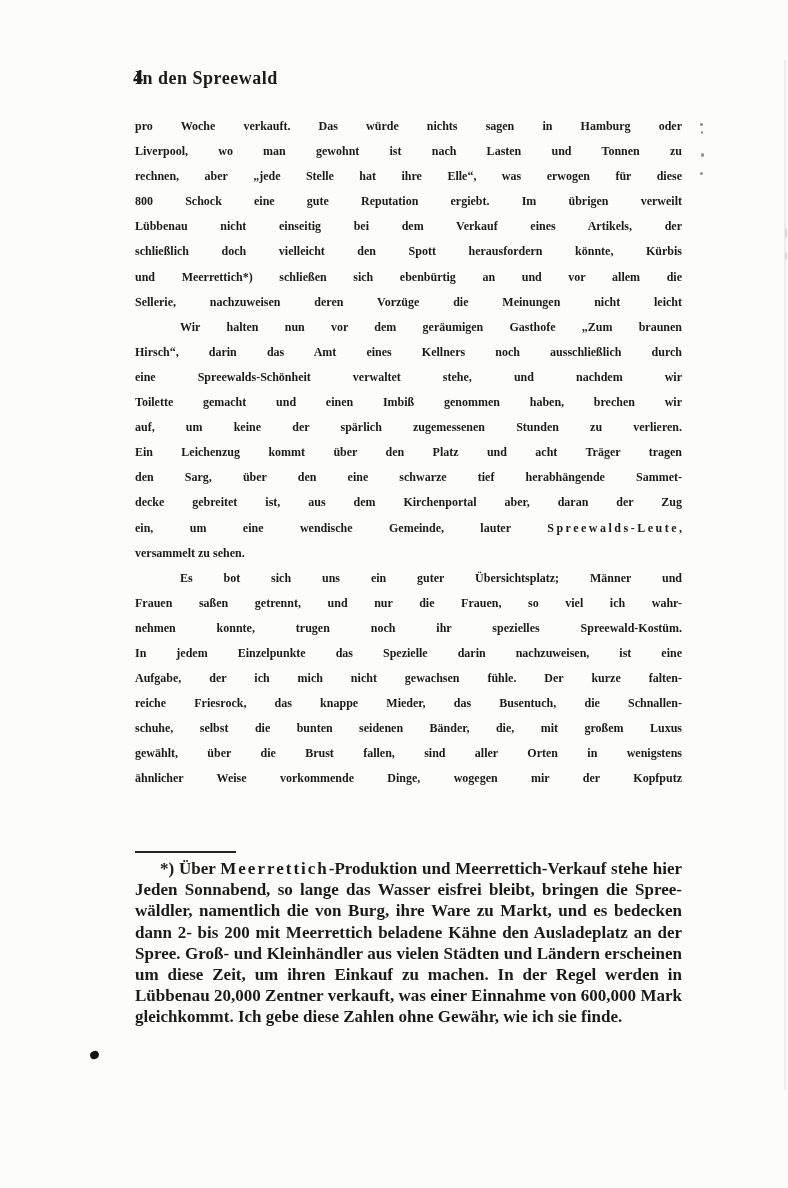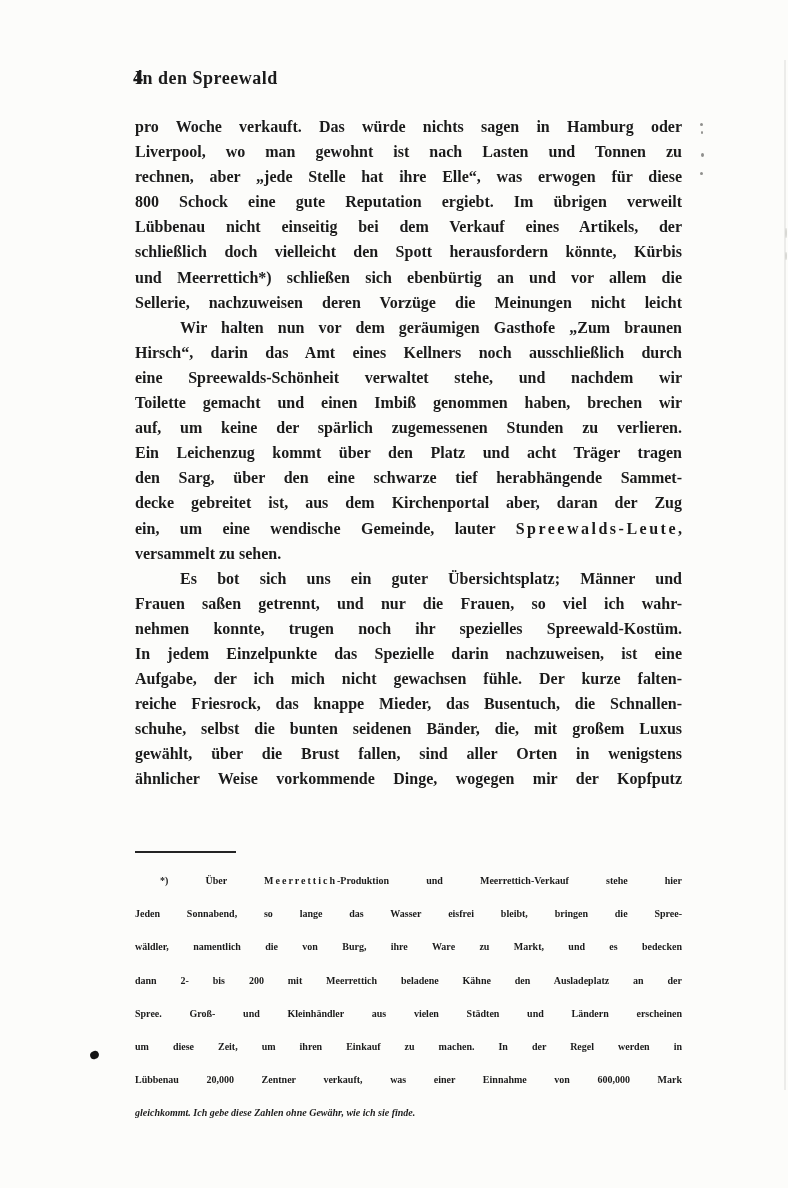--- a/index.html
+++ b/index.html
@@ -22,40 +22,39 @@
     position: absolute; left: 135px; top: 68px; width: 530px;
     text-align: left;
     font-size: 18px; font-weight: 700;
     letter-spacing: 0.5px;
   }
   .body-text {
     position: absolute; left: 135px; top: 114px; width: 547px;
   }
   .body-text .tline {
     height: 25.1px; line-height: 25.1px;
-    font-size: 16px; font-weight: 700;
+    font-size: 12px; font-weight: 700;
     text-align: justify; text-align-last: justify;
     overflow: hidden; white-space: nowrap;
   }
   
   .body-text .tline, .footnote .tline { white-space: normal; }
   .tline.noj { text-align: left; text-align-last: left; }
   .tline.ind { padding-left: 45px; }
   .footnote {
     position: absolute; left: 135px; top: 858px; width: 547px;
   }
   .footnote .tline {
     height: 21.2px; line-height: 21.2px;
-    font-size: 10px; font-weight: 700;
+    font-size: 17px; font-weight: 700;
     text-align: justify; text-align-last: justify;
     overflow: hidden;
-    margin-top: 12px;
   }
   .footnote .tline.ind { padding-left: 25px; }
-  .footnote .tline.noj { text-align: left; text-align-last: left; font-style: italic; }
+  .footnote .tline.noj { text-align: left; text-align-last: left; }
   .sperr { letter-spacing: 2.5px; }
   .footnote .sperr { letter-spacing: 2px; }
   .footnote-rule {
     position: absolute; left: 135px; top: 851px;
     width: 101px; height: 2px;
     background: #242424;
   }
   .ink-spot {
     position: absolute; left: 90px; top: 1051px;
     width: 9px; height: 8px;

